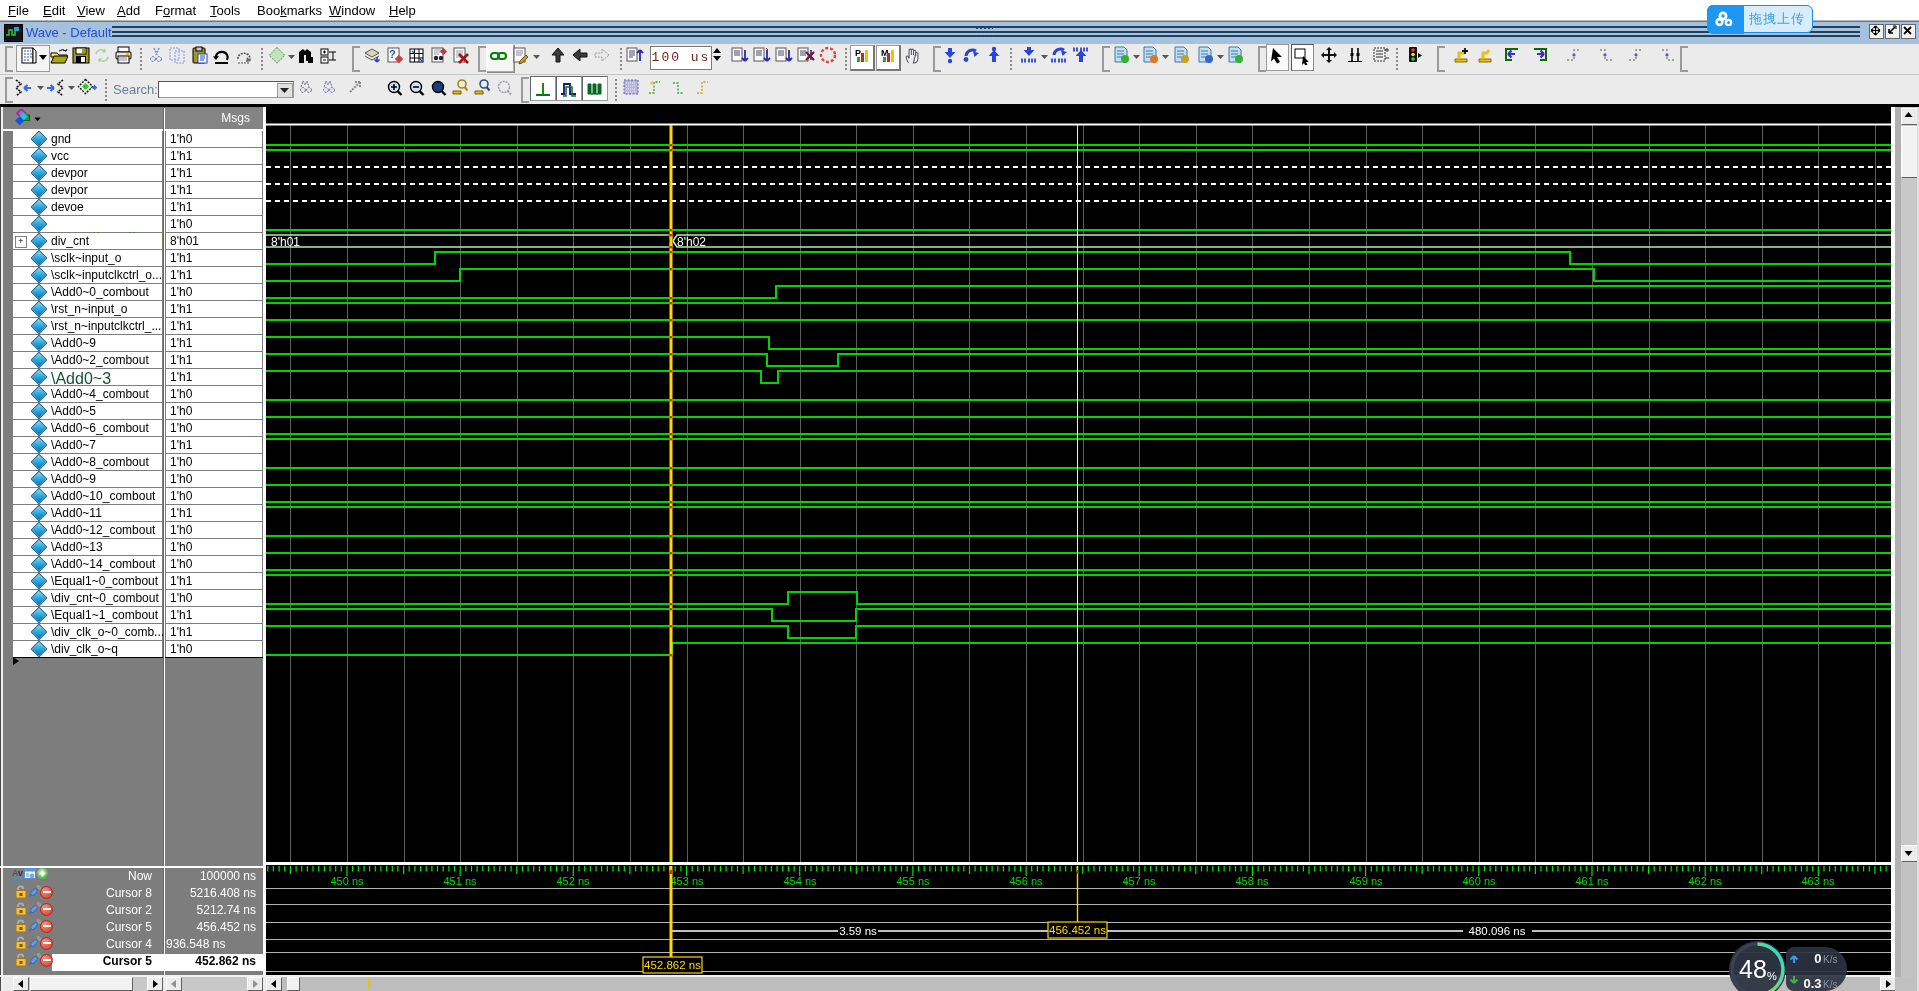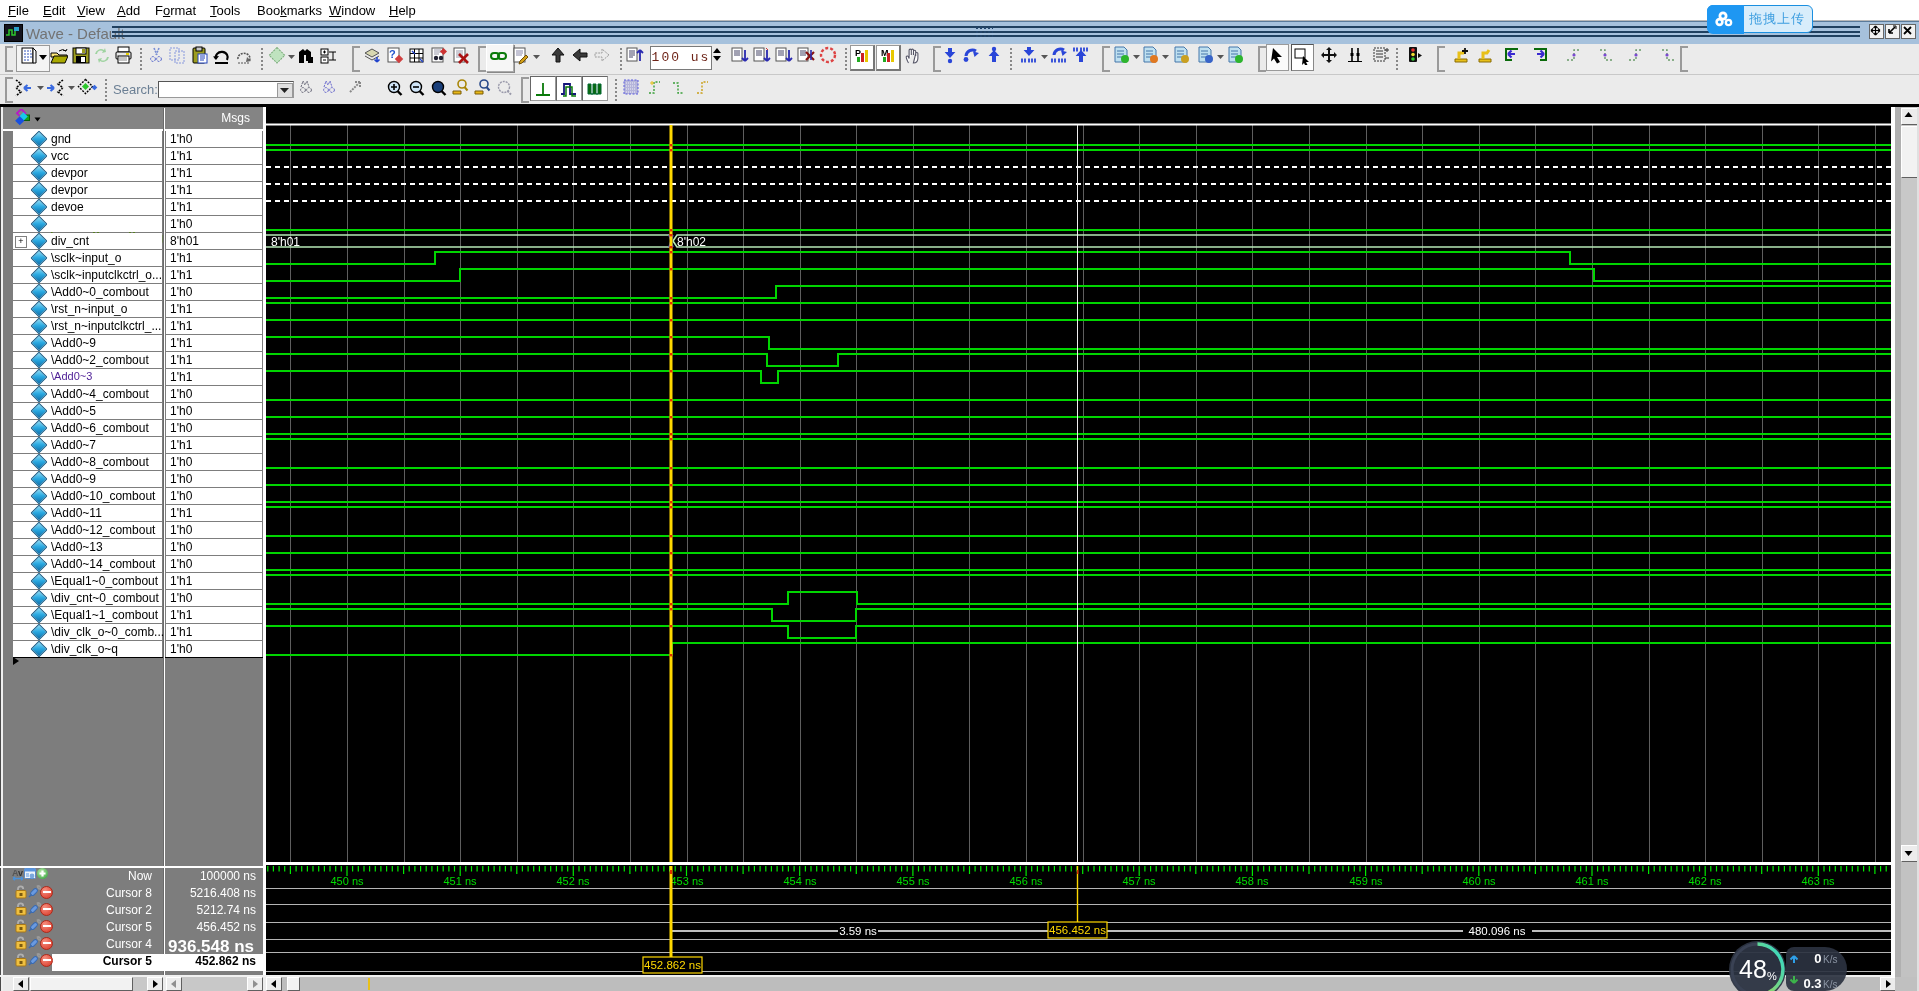--- a/index.html
+++ b/index.html
@@ -14,21 +14,21 @@
     <div class="abs" style="left:210px;top:3px;font-size:13px;color:#000"><u>T</u>ools</div>
     <div class="abs" style="left:257px;top:3px;font-size:13px;color:#000">Boo<u>k</u>marks</div>
     <div class="abs" style="left:329px;top:3px;font-size:13px;color:#000"><u>W</u>indow</div>
     <div class="abs" style="left:389px;top:3px;font-size:13px;color:#000"><u>H</u>elp</div>
     <div class="abs" style="left:0;top:21px;width:1919px;height:23px;background:#a6c1dc;border-top:1px solid #5a7a9a"></div>
     <div class="abs" style="left:4px;top:24px;width:17px;height:16px;background:#14141e;border:1px solid #000"></div>
     <svg class="abs" style="left:4px;top:24px" width="17" height="16">
       <path d="M2,11 h3 v-5 h3 v5 h3 v-7 h3" stroke="#2dc82d" fill="none" stroke-width="1.5"></path>
       <rect x="10" y="3" width="5" height="4" fill="#2aa0c8"></rect>
     </svg>
-    <div class="abs" style="left:26px;top:25px;font-size:15px;color:#737373">Wave - Default</div>
+    <div class="abs" style="left:26px;top:25px;font-size:13px;color:#1d4ed8">Wave - Default</div>
     <div class="abs" style="left:112px;top:26px;width:1748px;height:2px;background:#20405f"></div>
     <div class="abs" style="left:112px;top:30.5px;width:1748px;height:2px;background:#20405f"></div>
     <div class="abs" style="left:112px;top:35px;width:1748px;height:2px;background:#20405f"></div>
     <div class="abs" style="left:975px;top:26px;width:18px;height:12px;background-image:radial-gradient(#23456a 1px,transparent 1px);background-size:4px 4px"></div>
     <div class="abs" style="left:1869px;top:24px;width:13px;height:13px;background:#f2f2f2;border:1px solid #666"></div>
     <div class="abs" style="left:1885px;top:24px;width:13px;height:13px;background:#f2f2f2;border:1px solid #666"></div>
     <div class="abs" style="left:1901px;top:24px;width:13px;height:13px;background:#f2f2f2;border:1px solid #666"></div>
     <svg class="abs" style="left:1869px;top:24px" width="13" height="13">
       <path d="M6.5,2 v9 M2,6.5 h9 M6.5,2 l-2,2 M6.5,2 l2,2 M6.5,11 l-2,-2 M6.5,11 l2,-2 M2,6.5 l2,-2 M2,6.5 l2,2 M11,6.5 l-2,-2 M11,6.5 l-2,2" stroke="#000" stroke-width="1.2" fill="none"></path>
     </svg>
@@ -565,21 +565,21 @@
     <div style="position:absolute;left:51px;top:336px;width:112px;height:15px;font-size:12px;color:#000;white-space:nowrap;overflow:hidden">\Add0~9</div>
     <div style="position:absolute;left:170px;top:336px;font-size:12px;color:#000;white-space:nowrap">1'h1</div>
     <div style="position:absolute;left:13px;top:352px;width:149px;height:16px;background:#fff;"></div>
     <div style="position:absolute;left:166px;top:352px;width:96px;height:16px;background:#fff;"></div>
     <div style="position:absolute;left:33px;top:354px;width:12px;height:12px;background:linear-gradient(135deg,#8fdcf6 0%,#2aa9e1 48%,#0e6da9 100%);border:1px solid #155a85;transform:rotate(45deg);border-radius:1px;box-sizing:border-box"></div>
     <div style="position:absolute;left:51px;top:353px;width:112px;height:15px;font-size:12px;color:#000;white-space:nowrap;overflow:hidden">\Add0~2_combout</div>
     <div style="position:absolute;left:170px;top:353px;font-size:12px;color:#000;white-space:nowrap">1'h1</div>
     <div style="position:absolute;left:13px;top:369px;width:149px;height:16px;background:#fff;"></div>
     <div style="position:absolute;left:166px;top:369px;width:96px;height:16px;background:#fff;"></div>
     <div style="position:absolute;left:33px;top:371px;width:12px;height:12px;background:linear-gradient(135deg,#8fdcf6 0%,#2aa9e1 48%,#0e6da9 100%);border:1px solid #155a85;transform:rotate(45deg);border-radius:1px;box-sizing:border-box"></div>
-    <div style="position:absolute;left:51px;top:370px;width:112px;height:15px;font-size:11px;color:#4c1d95;white-space:nowrap;overflow:hidden">\Add0~3</div>
+    <div style="position:absolute;left:51px;top:370px;width:112px;height:15px;font-size:16px;color:#14532d;white-space:nowrap;overflow:hidden">\Add0~3</div>
     <div style="position:absolute;left:170px;top:370px;font-size:12px;color:#000;white-space:nowrap">1'h1</div>
     <div style="position:absolute;left:13px;top:386px;width:149px;height:16px;background:#fff;"></div>
     <div style="position:absolute;left:166px;top:386px;width:96px;height:16px;background:#fff;"></div>
     <div style="position:absolute;left:33px;top:388px;width:12px;height:12px;background:linear-gradient(135deg,#8fdcf6 0%,#2aa9e1 48%,#0e6da9 100%);border:1px solid #155a85;transform:rotate(45deg);border-radius:1px;box-sizing:border-box"></div>
     <div style="position:absolute;left:51px;top:387px;width:112px;height:15px;font-size:12px;color:#000;white-space:nowrap;overflow:hidden">\Add0~4_combout</div>
     <div style="position:absolute;left:170px;top:387px;font-size:12px;color:#000;white-space:nowrap">1'h0</div>
     <div style="position:absolute;left:13px;top:403px;width:149px;height:16px;background:#fff;"></div>
     <div style="position:absolute;left:166px;top:403px;width:96px;height:16px;background:#fff;"></div>
     <div style="position:absolute;left:33px;top:405px;width:12px;height:12px;background:linear-gradient(135deg,#8fdcf6 0%,#2aa9e1 48%,#0e6da9 100%);border:1px solid #155a85;transform:rotate(45deg);border-radius:1px;box-sizing:border-box"></div>
     <div style="position:absolute;left:51px;top:404px;width:112px;height:15px;font-size:12px;color:#000000;white-space:nowrap;overflow:hidden">\Add0~5</div>
@@ -713,21 +713,21 @@
       <rect x="4.5" y="9" width="3" height="3" fill="#7a5a10"></rect>
     </svg>
     <svg style="position:absolute;left:27px;top:918px" width="15" height="15">
       <path d="M10.5,2 a2.5,2.5 0 0 1 3,3 l-1.6,-0.3 -1.1,-1.1z" fill="none" stroke="#9a9a9a" stroke-width="1.6"></path>
       <rect x="3" y="6" width="8" height="4" rx="2" fill="#6a9ae0" stroke="#3a6ab0" transform="rotate(-45 7 8)"></rect>
       <path d="M2,13 l2.5,-2.5" stroke="#3a6ab0" stroke-width="1.4"></path>
     </svg>
     <div style="position:absolute;left:40px;top:920px;width:11px;height:11px;background:radial-gradient(circle at 35% 30%,#f89080,#e05040 70%);border-radius:50%;border:1px solid #b02818"></div>
     <div style="position:absolute;left:42.5px;top:925.2px;width:8px;height:2.2px;background:#fff"></div>
     <div style="position:absolute;left:0;top:937px;width:152px;text-align:right;font-size:12px;color:#fff;font-weight:400">Cursor 4</div>
-    <div style="position:absolute;left:166px;top:937px;width:90px;text-align:center;font-size:17px;color:#fff;font-weight:700">936.548 ns</div>
+    <div style="position:absolute;left:166px;top:937px;width:90px;text-align:left;font-size:12px;color:#fff;font-weight:400">936.548 ns</div>
     <svg style="position:absolute;left:15px;top:935px" width="12" height="15">
       <path d="M3,7 V5 a2.6,2.6 0 0 1 5.2,0" fill="none" stroke="#b0b0b0" stroke-width="1.8"></path>
       <rect x="1" y="6.5" width="10" height="7.5" rx="1" fill="#f0c040" stroke="#a87818"></rect>
       <rect x="4.5" y="9" width="3" height="3" fill="#7a5a10"></rect>
     </svg>
     <svg style="position:absolute;left:27px;top:935px" width="15" height="15">
       <path d="M10.5,2 a2.5,2.5 0 0 1 3,3 l-1.6,-0.3 -1.1,-1.1z" fill="none" stroke="#9a9a9a" stroke-width="1.6"></path>
       <rect x="3" y="6" width="8" height="4" rx="2" fill="#6a9ae0" stroke="#3a6ab0" transform="rotate(-45 7 8)"></rect>
       <path d="M2,13 l2.5,-2.5" stroke="#3a6ab0" stroke-width="1.4"></path>
     </svg>

